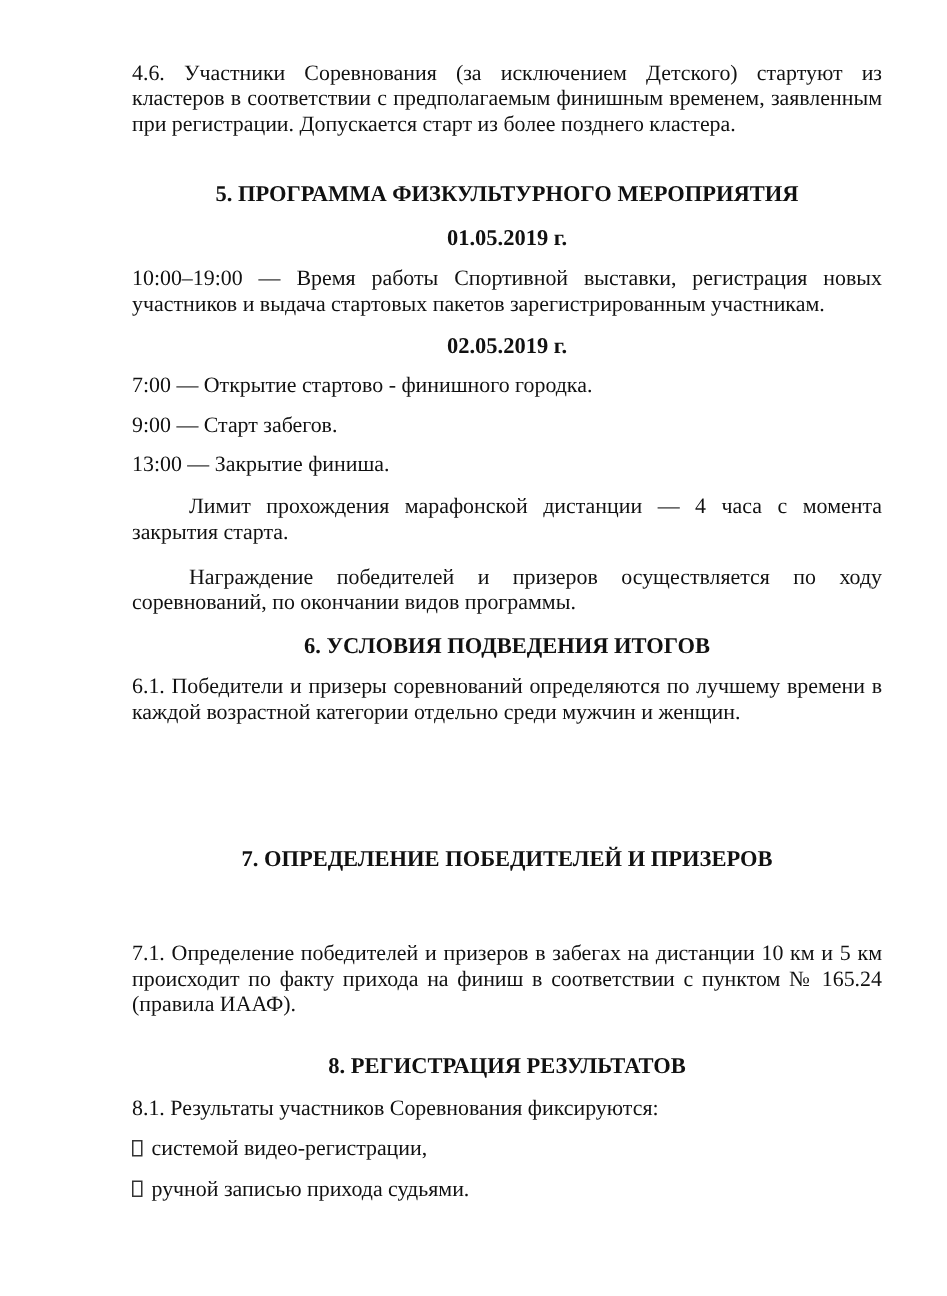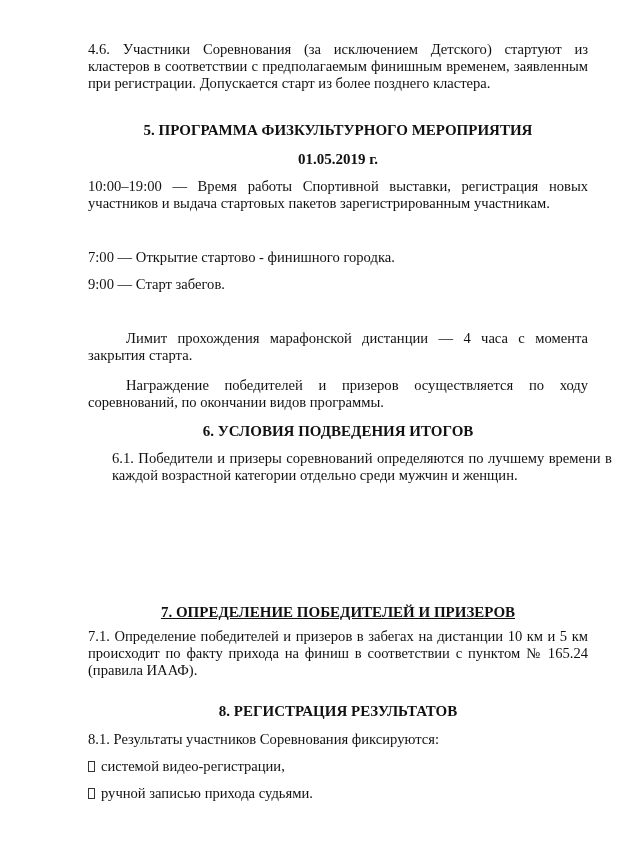--- a/index.html
+++ b/index.html
@@ -62,34 +62,36 @@
 <div class="page">
 
   <p class="blk just" style="top:41px;">4.6. Участники Соревнования (за исключением Детского) стартуют из кластеров в соответствии с предполагаемым финишным временем, заявленным при регистрации. Допускается старт из более позднего кластера.</p>
 
   <h2 class="blk heading" style="top:121px;">5. ПРОГРАММА ФИЗКУЛЬТУРНОГО МЕРОПРИЯТИЯ</h2>
 
   <p class="blk date" style="top:150px;">01.05.2019 г.</p>
 
   <p class="blk just" style="top:178px;">10:00–19:00 — Время работы Спортивной выставки, регистрация новых участников и выдача стартовых пакетов зарегистрированным участникам.</p>
 
+  <p class="blk date" style="top:222px;">02.05.2019 г.</p>
 
   <p class="blk" style="top:249px;">7:00 — Открытие стартово - финишного городка.</p>
   <p class="blk" style="top:276px;">9:00 — Старт забегов.</p>
+  <p class="blk" style="top:302px;">13:00  — Закрытие финиша.</p>
 
   <p class="blk just indent" style="top:330px;">Лимит прохождения марафонской дистанции — 4 часа с момента закрытия старта.</p>
 
   <p class="blk just indent" style="top:377px;">Награждение победителей и призеров осуществляется по ходу соревнований, по окончании видов программы.</p>
 
   <h2 class="blk heading" style="top:422px;">6. УСЛОВИЯ ПОДВЕДЕНИЯ ИТОГОВ</h2>
 
-  <p class="blk just" style="top:450px;margin-left:24px;">6.1. Победители и призеры соревнований определяются по лучшему времени в каждой возрастной категории отдельно среди мужчин и женщин.</p>
+  <p class="blk just" style="top:450px;">6.1. Победители и призеры соревнований определяются по лучшему времени в каждой возрастной категории отдельно среди мужчин и женщин.</p>
 
 
-  <h2 class="blk heading" style="top:603px;text-decoration:underline;">7. ОПРЕДЕЛЕНИЕ ПОБЕДИТЕЛЕЙ И ПРИЗЕРОВ</h2>
+  <h2 class="blk heading" style="top:564px;">7. ОПРЕДЕЛЕНИЕ ПОБЕДИТЕЛЕЙ И ПРИЗЕРОВ</h2>
 
   <p class="blk just" style="top:613px;margin-top:15px;">7.1. Определение победителей и призеров в забегах на дистанции 10 км и 5 км происходит по факту прихода на финиш в соответствии с пунктом № 165.24 (правила ИААФ).</p>
 
   <h2 class="blk heading" style="top:702px;">8. РЕГИСТРАЦИЯ РЕЗУЛЬТАТОВ</h2>
 
   <p class="blk" style="top:731px;">8.1. Результаты участников Соревнования фиксируются:</p>
 
   <div class="blk" style="top:785px;">
     <span class="bullet-glyph"></span><span>ручной записью прихода судьями.</span>
   </div>

